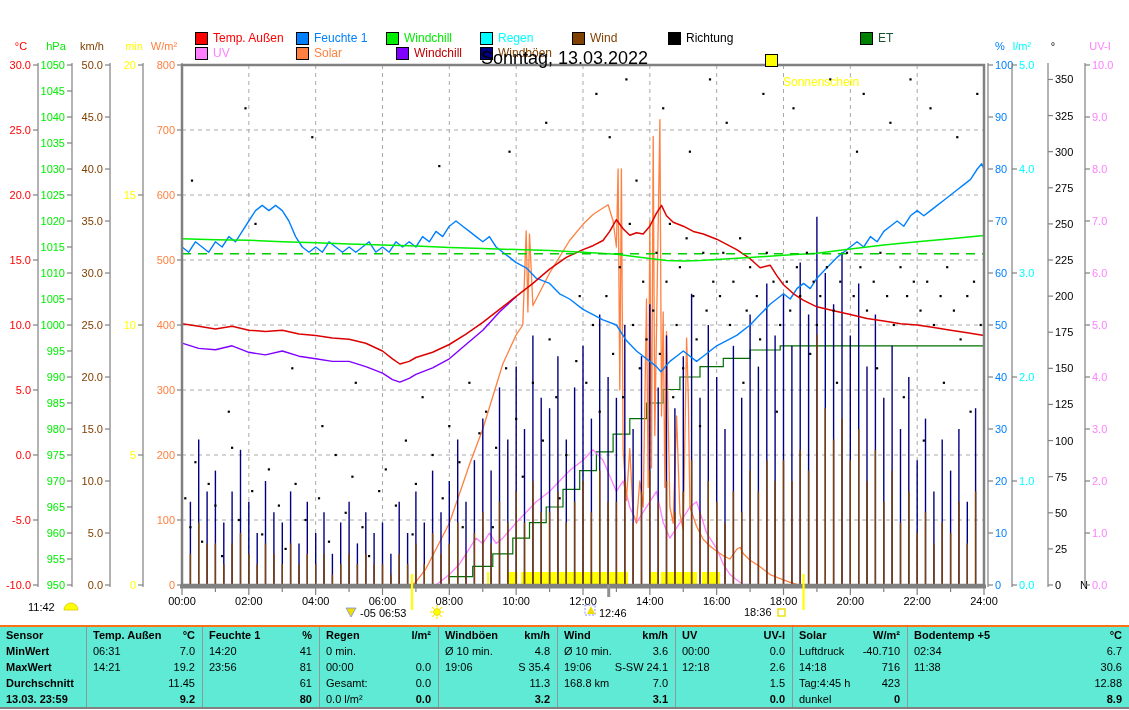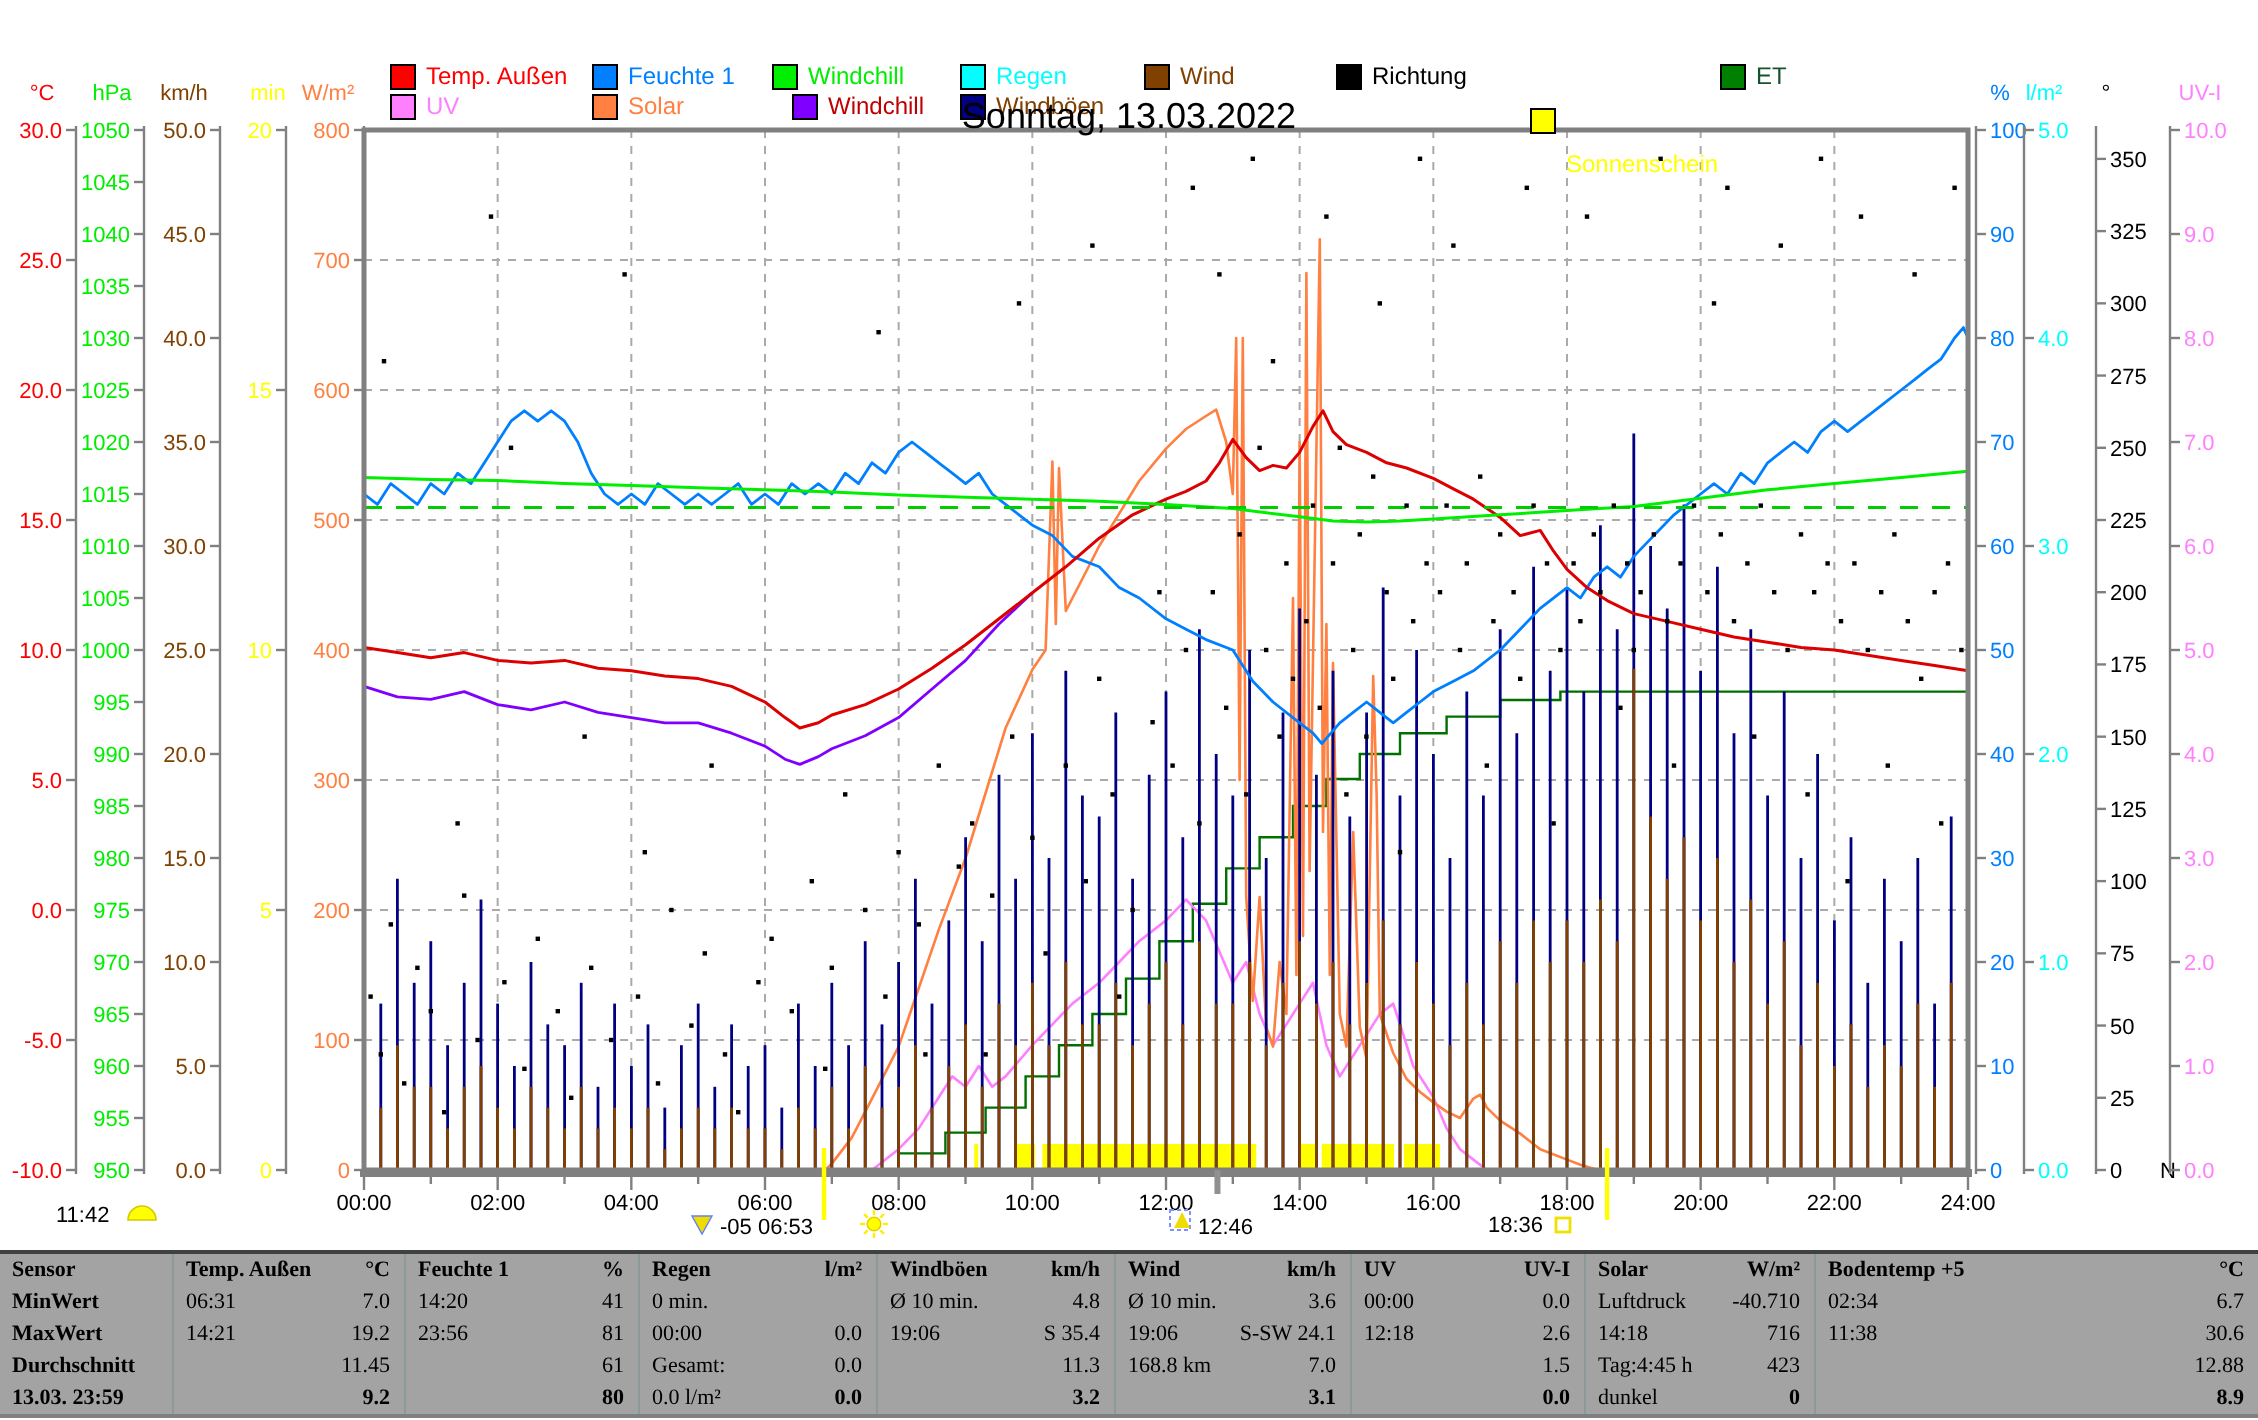--- a/index.html
+++ b/index.html
@@ -6,23 +6,23 @@
   .page{position:relative;width:1129px;height:710px;background:#ffffff;overflow:hidden;
         font-family:"Liberation Sans",sans-serif;}
   .title{position:absolute;top:8px;left:0;width:100%;text-align:center;
          font-size:18px;color:#000;z-index:5;margin-top:40px;}
   #legend{position:absolute;top:0;left:0;width:1129px;height:64px;z-index:4;}
   .legend-item{position:absolute;display:flex;align-items:center;font-size:12px;white-space:nowrap;}
   .legend-box{width:11px;height:11px;border:1px solid #000;margin-right:5px;display:inline-block;}
   #chart-svg{position:absolute;top:0;left:0;}
   svg text{font-family:"Liberation Sans",sans-serif;}
   #stats-table{position:absolute;top:625px;left:0;width:1129px;height:80px;
-    background:#a3a3a3;border-top:2px solid #404040;border-bottom:2px solid #808080;
+    background:#5eead4;border-top:2px solid #f97316;border-bottom:2px solid #808080;
     display:grid;grid-template-columns:86px 116px 117px 119px 119px 118px 117px 115px 1fr;
-    font-size:11px;color:#000;font-family:Liberation Serif, serif;}
+    font-size:11px;color:#000;}
   .tcol{display:flex;flex-direction:column;}
   .tcol + .tcol{border-left:1px solid #8a9a9a;}
   .trow{height:16px;line-height:16px;display:flex;justify-content:space-between;
         padding:0 7px 0 6px;white-space:nowrap;overflow:hidden;}
   .trow .tname,.trow .tunit{font-weight:bold;}
   .rowlabel{font-weight:bold;padding:0 4px 0 6px;height:16px;line-height:16px;}
   .trow.lastrow .tval{font-weight:bold;}
 </style>
 </head>
 <body>

